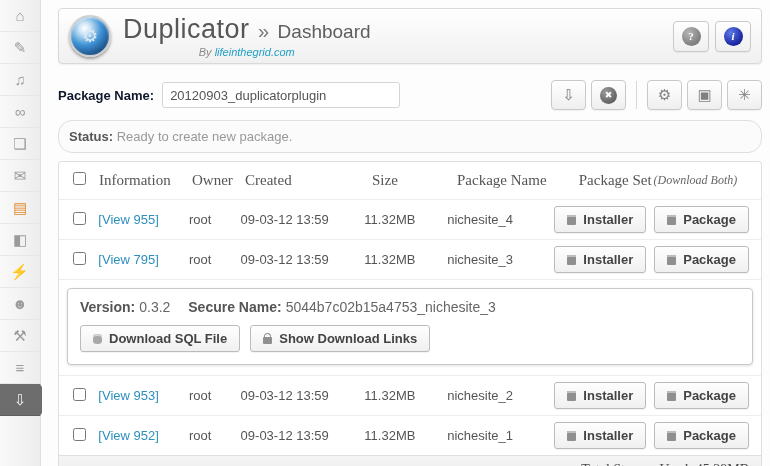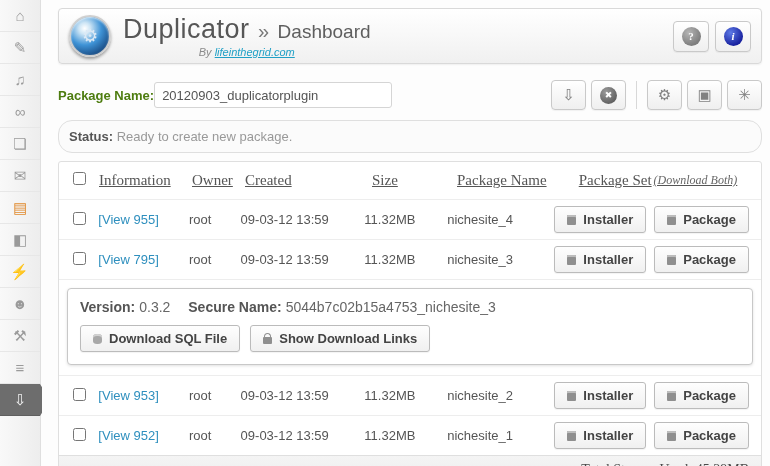--- a/index.html
+++ b/index.html
@@ -34,36 +34,36 @@
           background:radial-gradient(circle at 36% 30%, #ffffff 0%, #cde5f5 16%, #3f93d6 46%, #1c518a 76%, #0d2b4c 100%);
           border:2px solid #cfcfcf; box-shadow:0 2px 3px rgba(0,0,0,.35), inset 0 1px 2px rgba(255,255,255,.7);
           display:flex; align-items:center; justify-content:center;
           color:#dce9f5; font-size:18px; margin-right:12px; flex:0 0 auto; }
   .titles { display:flex; flex-direction:column; align-items:center; }
   .t-line { color:#565656; }
   .t-main { font-size:27px; letter-spacing:.5px; }
   .t-sep  { font-size:20px; color:#777; margin:0 4px; }
   .t-page { font-size:19px; color:#5e5e5e; }
   .byline { font-size:11px; font-style:italic; color:#8a8a8a; margin-top:1px; }
-  .byline a { color:#1fa0c6; text-decoration:underline; cursor:pointer; }
+  .byline a { color:#1fa0c6; cursor:pointer; }
   .hbtns { margin-left:auto; display:flex; gap:6px; }
   .sq-btn { width:36px; height:31px; border:1px solid #c9c9c9; border-radius:4px;
             background:linear-gradient(#ffffff,#efefef); display:flex;
             align-items:center; justify-content:center; cursor:pointer;
             box-shadow:0 1px 1px rgba(0,0,0,.05); }
   .circ { width:19px; height:19px; border-radius:50%; display:flex; align-items:center;
           justify-content:center; color:#fff; font-weight:bold; font-size:11px;
           font-family:"Liberation Serif", serif; }
   .circ.help { background:radial-gradient(circle at 35% 30%, #b5b5b5, #7e7e7e 70%); }
   .circ.info { background:radial-gradient(circle at 35% 30%, #5d7ae6, #18219f 72%);
                font-style:italic; }
 
   
   .formrow { display:flex; align-items:center; margin-top:16px; height:30px; }
-  .f-label { font-size:13px; font-weight:bold; color:#4d7c0f; }
+  .f-label { font-size:13px; font-weight:bold; color:#0f172a; margin-right:8px; }
   .f-input { width:238px; height:26px; border:1px solid #d5d5d5; border-radius:3px;
              padding:6px 7px; font-size:13px; color:#555; background:#fff;
              font-family:"Liberation Sans", sans-serif; }
   .toolbar { margin-left:auto; display:flex; align-items:center; gap:5px; }
   .tb-btn { width:35px; height:30px; border:1px solid #c9c9c9; border-radius:4px;
             background:linear-gradient(#ffffff,#efefef); display:flex; align-items:center;
             justify-content:center; color:#808080; font-size:15px; cursor:pointer;
             box-shadow:0 1px 1px rgba(0,0,0,.05); }
   .tb-div { width:1px; height:28px; background:#d8d8d8; margin:0 5px; }
   .circ-x { width:17px; height:17px; border-radius:50%;
@@ -75,21 +75,21 @@
                background:#fbfbfb; padding:8px 10px; font-size:13px; }
   .statusbar b { color:#555; }
   .statusbar span.txt { color:#999; }
 
   
   .tablewrap { margin-top:8px; border:1px solid #dfdfdf; border-radius:3px;
                background:#fff; overflow:hidden; }
   .trow { display:flex; align-items:center; min-height:40px; padding-left:14px;
           border-top:1px solid #ededed; font-size:13px; color:#555; }
   .trow.head { border-top:none; min-height:37px;
-               font-family:"Liberation Serif", serif; font-size:15px; color:#555;text-decoration:underline; }
+               font-family:"Liberation Serif", serif; font-size:15px; color:#555; }
   .c-cb   { width:26px; }
   .c-info { width:93px; }
   .c-own  { width:53px; }
   .c-crt  { width:127px; }
   .c-size { width:85px; }
   .c-name { width:110px; }
   .c-set  { flex:1; display:flex; justify-content:center; align-items:center;
             gap:8px; padding-right:12px; }
   .note { font-style:italic; font-size:12px; color:#666; margin-left:4px; }
   .viewlink { color:#2e8fbe; cursor:pointer; text-decoration:none; }

